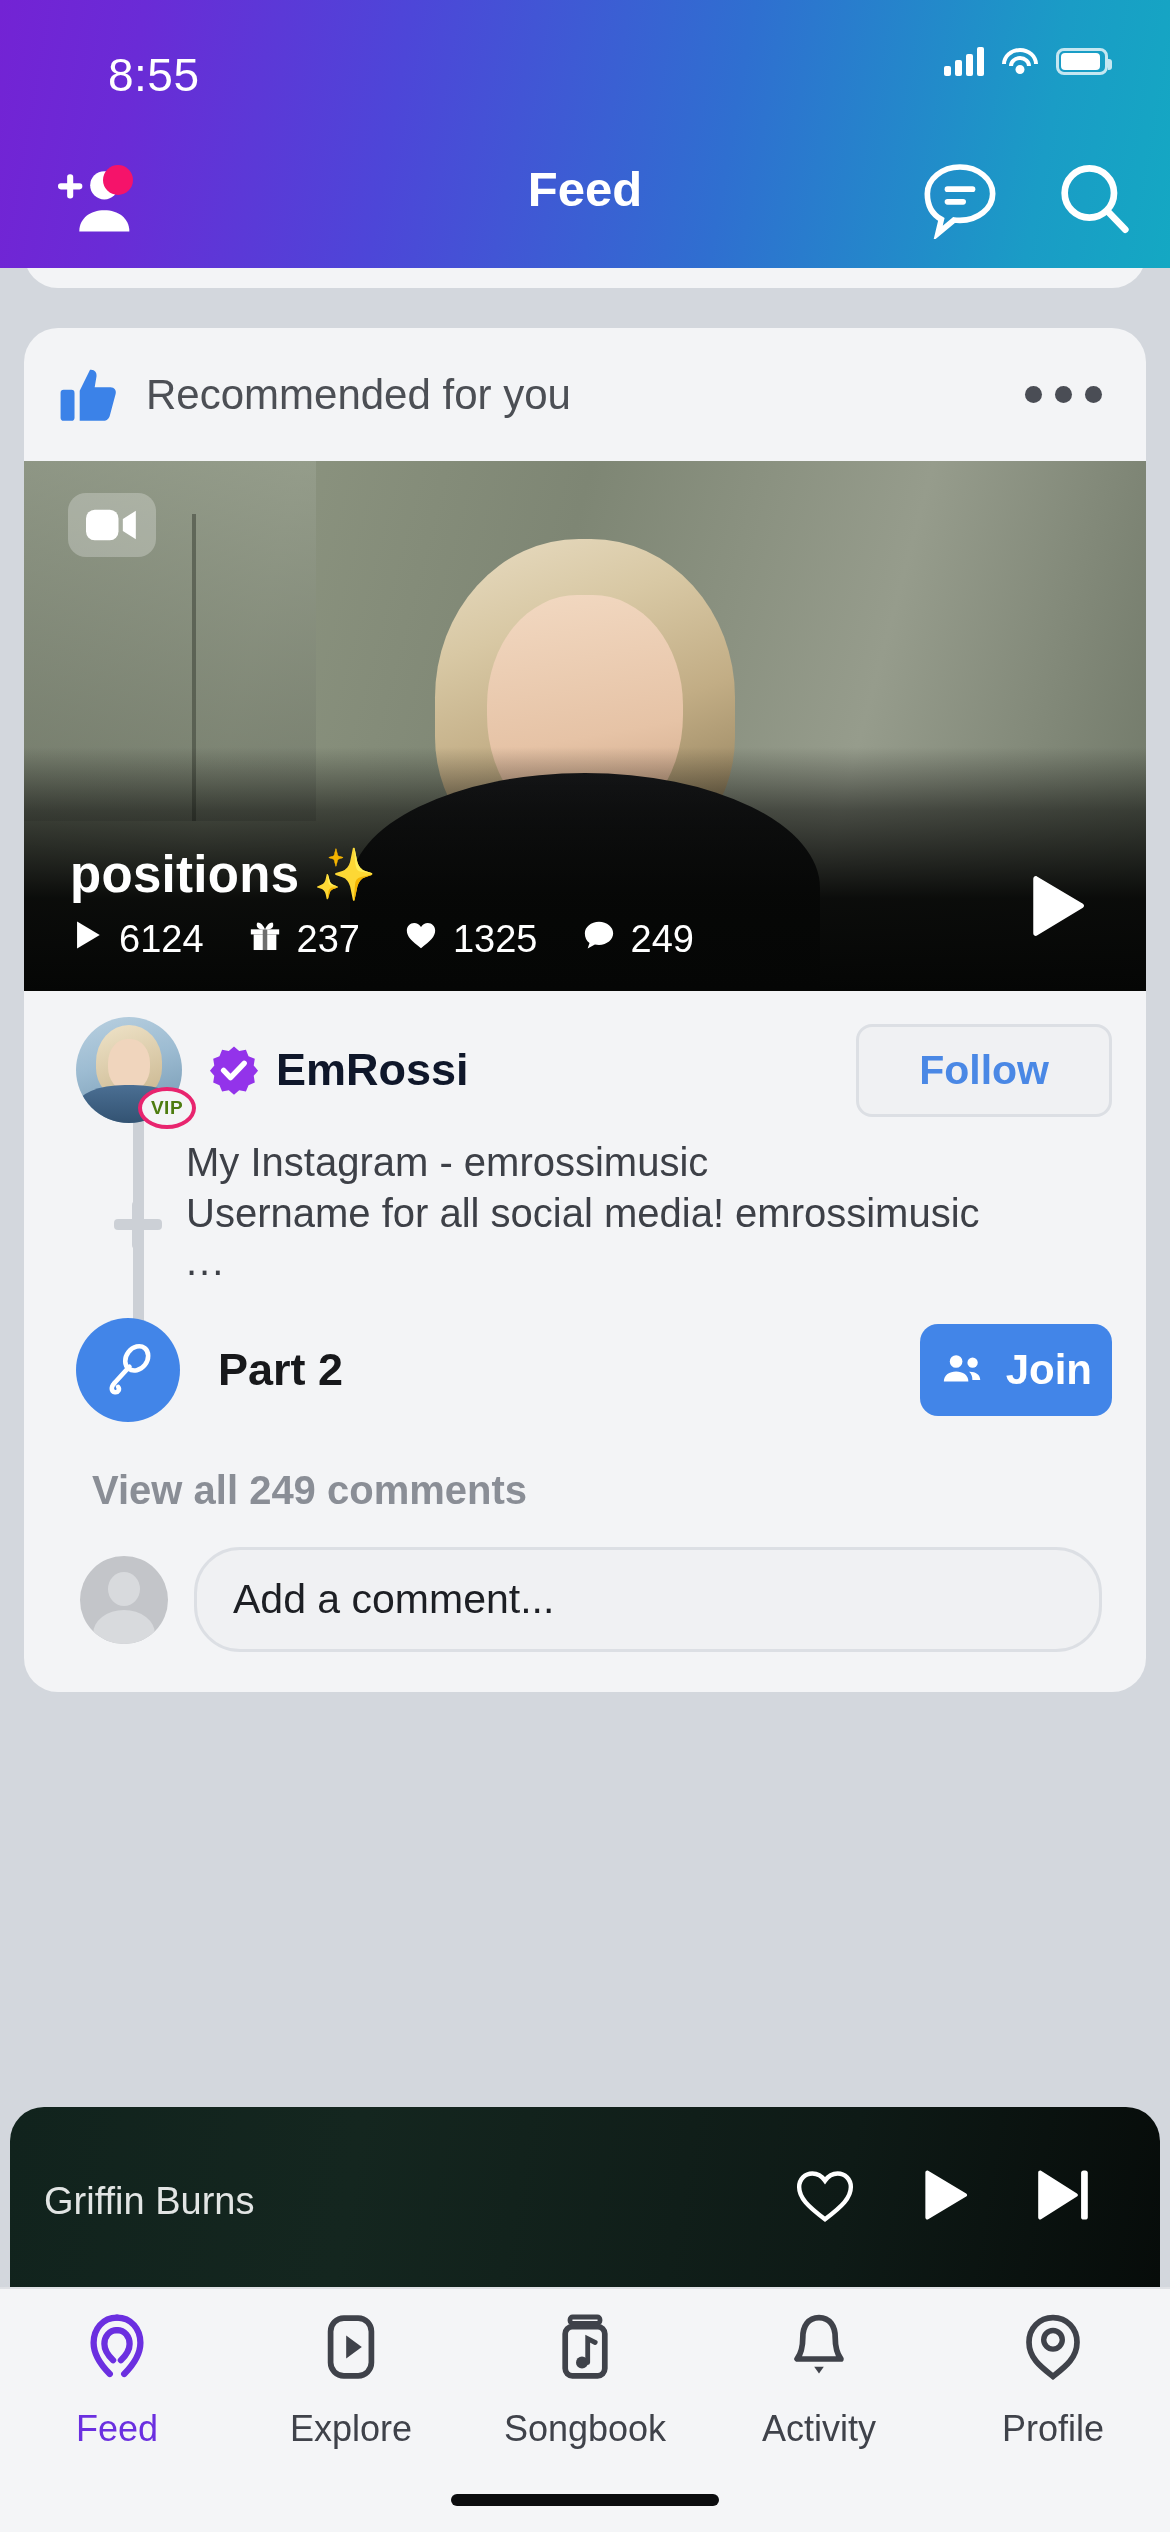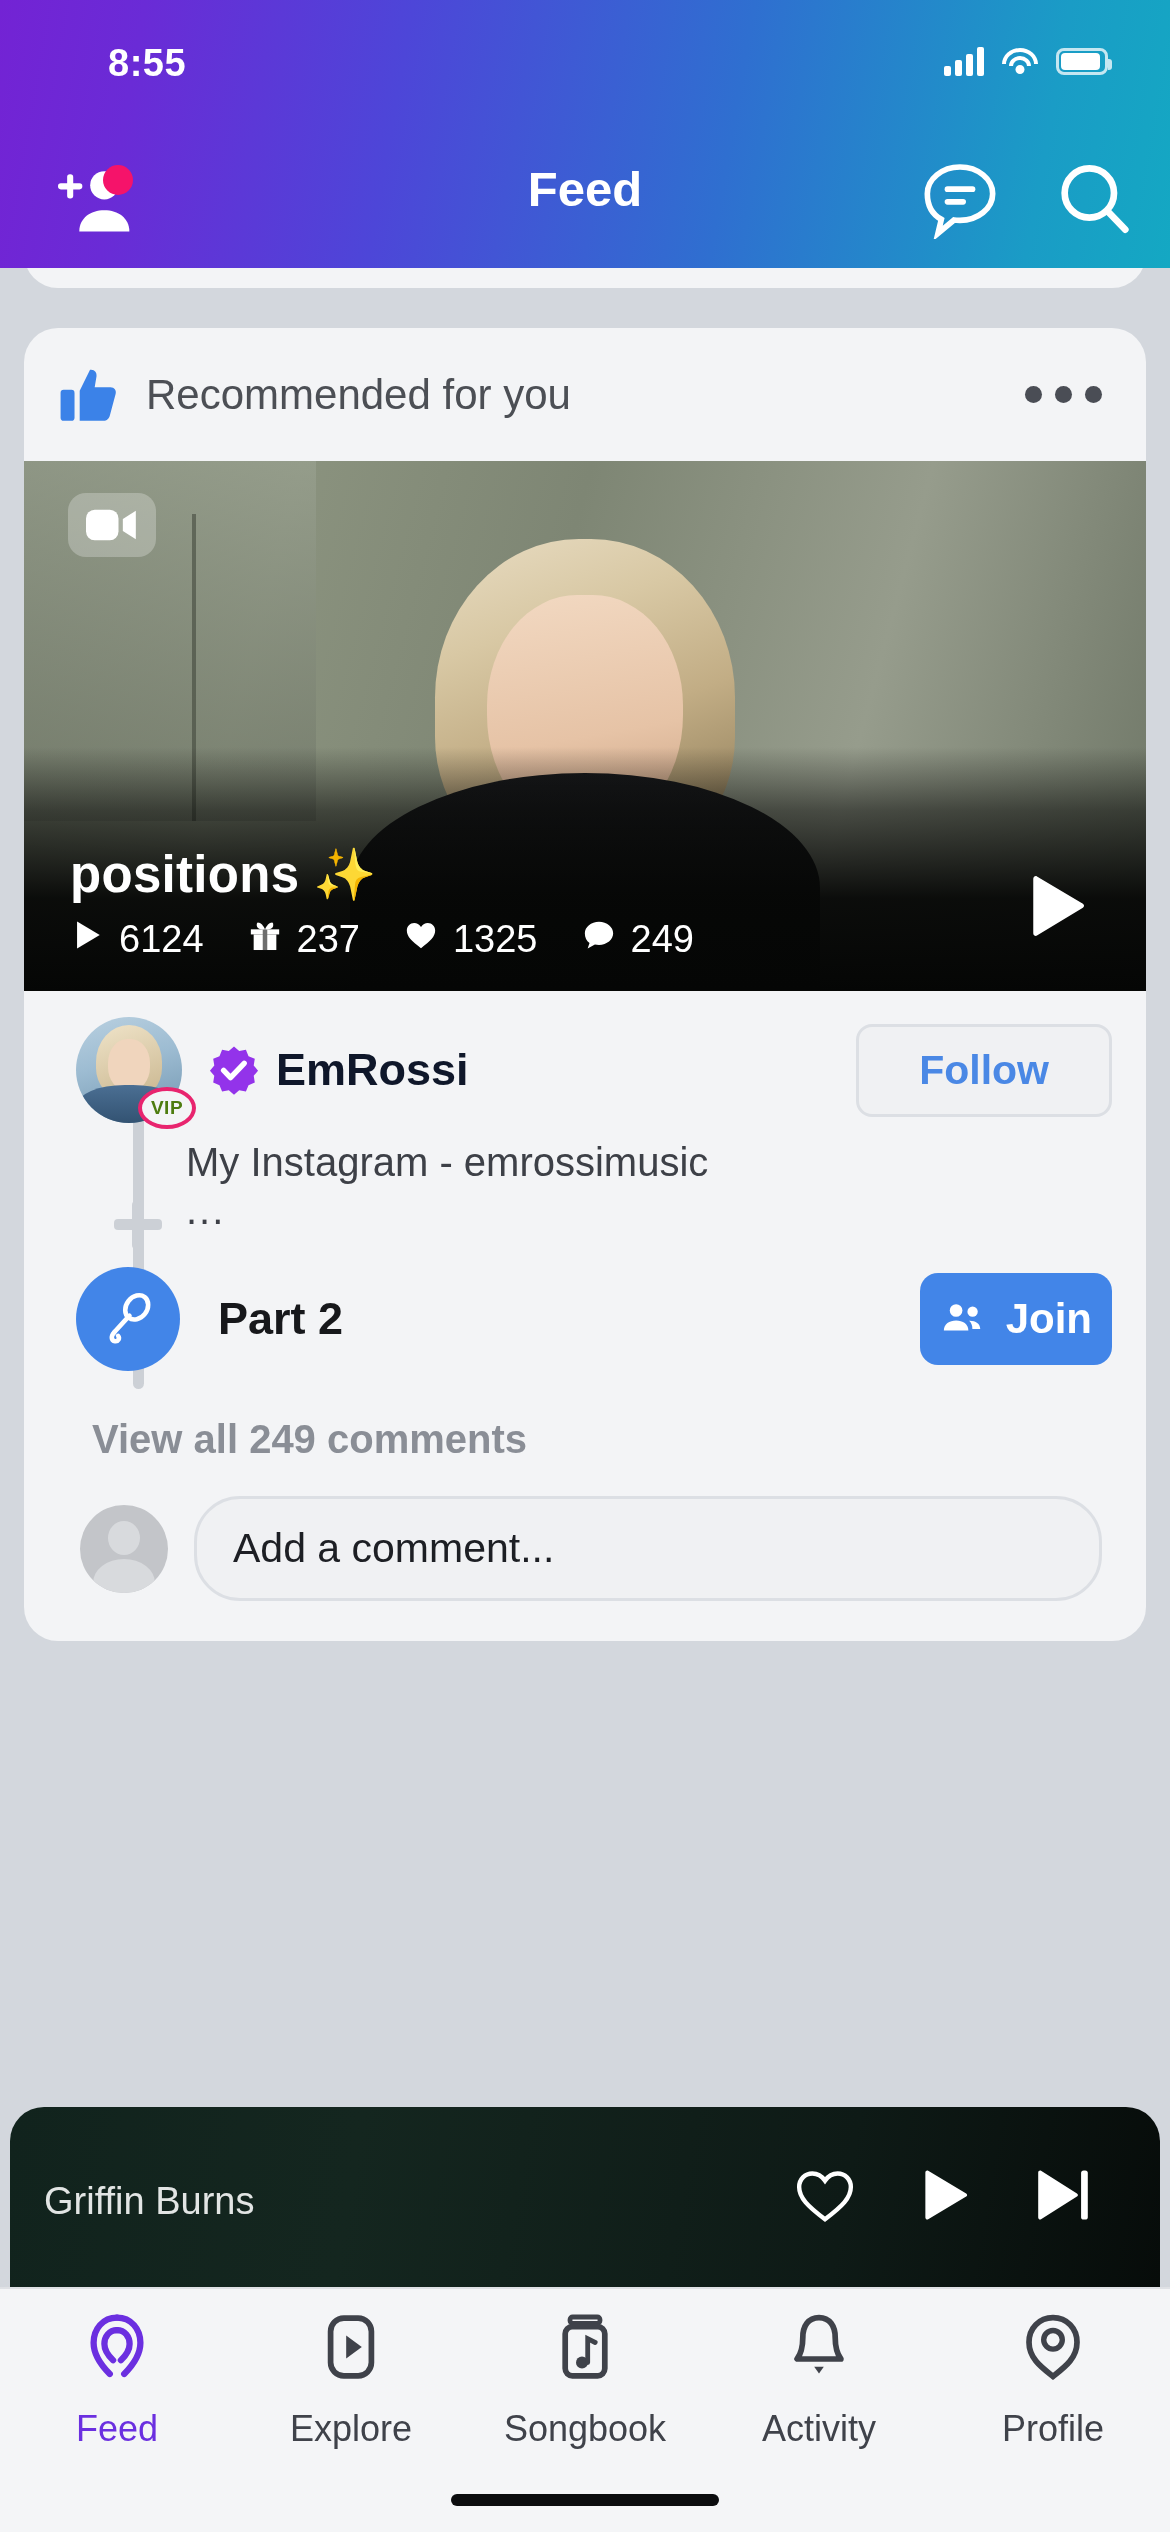--- a/index.html
+++ b/index.html
@@ -12,22 +12,22 @@
   }
 
   
   .topbar{
     position:absolute; top:0; left:0; width:1170px; height:268px;
     background:linear-gradient(100deg,#7323d4 0%,#6a2bd6 12%, #4d46d8 34%, #2f6fd0 62%, #1a9cc6 88%, #14a8c3 100%);
     z-index:30;
   }
   .statusbar{ position:relative; height:125px; }
   .status-time{
-    position:absolute; left:108px; top:42px;
-    color:#fff; font-size:38px; font-weight:700; letter-spacing:.5px;
+    position:absolute; left:108px; top:48px;
+    color:#fff; font-size:46px; font-weight:400; letter-spacing:.5px;
   }
   .status-right{
     position:absolute; right:62px; top:46px;
     display:flex; align-items:center; gap:18px;
   }
   .sig{ display:flex; align-items:flex-end; gap:4px; height:30px;}
   .sig i{ display:block; width:7px; background:#fff; border-radius:2px;}
   .sig i:nth-child(1){height:10px}
   .sig i:nth-child(2){height:16px}
   .sig i:nth-child(3){height:22px}
@@ -340,20 +340,21 @@
             <path d="M12 1.2 l2.4 2 3.1-.5 1.2 2.9 2.9 1.2-.5 3.1 2 2.4-2 2.4.5 3.1-2.9 1.2-1.2 2.9-3.1-.5-2.4 2-2.4-2-3.1.5-1.2-2.9-2.9-1.2.5-3.1-2-2.4 2-2.4-.5-3.1 2.9-1.2 1.2-2.9 3.1.5z" fill="#9333ea"></path>
             <path d="M7.2 12.2 l3.2 3.3 6.3-6.6" stroke="#fff" stroke-width="2.5" fill="none" stroke-linecap="round" stroke-linejoin="round"></path>
           </svg>
         </span>
         <div class="uname">EmRossi</div>
         <button class="follow-btn">Follow</button>
       </div>
 
       <div class="desc">
         <p>My Instagram - emrossimusic</p>
+        <p>Username for all social media! emrossimusic</p>
         <div class="ell">...</div>
       </div>
 
       <div class="part">
         <div class="mic-circle">
           <svg viewBox="0 0 24 24" width="58" height="58">
             <ellipse cx="15.6" cy="7.2" rx="4.3" ry="5.4" transform="rotate(38 15.6 7.2)" fill="none" stroke="#fff" stroke-width="1.9"></ellipse>
             <path d="M12.6 10.6 L6.4 17.4" stroke="#fff" stroke-width="1.9" stroke-linecap="round" fill="none"></path>
             <path d="M6.4 17.4 c-1.6 1.6-1.4 3.6 .2 3.8 1.4 .2 2.1-1.2 1.3-2.2" stroke="#fff" stroke-width="1.9" fill="none" stroke-linecap="round"></path>
           </svg>

